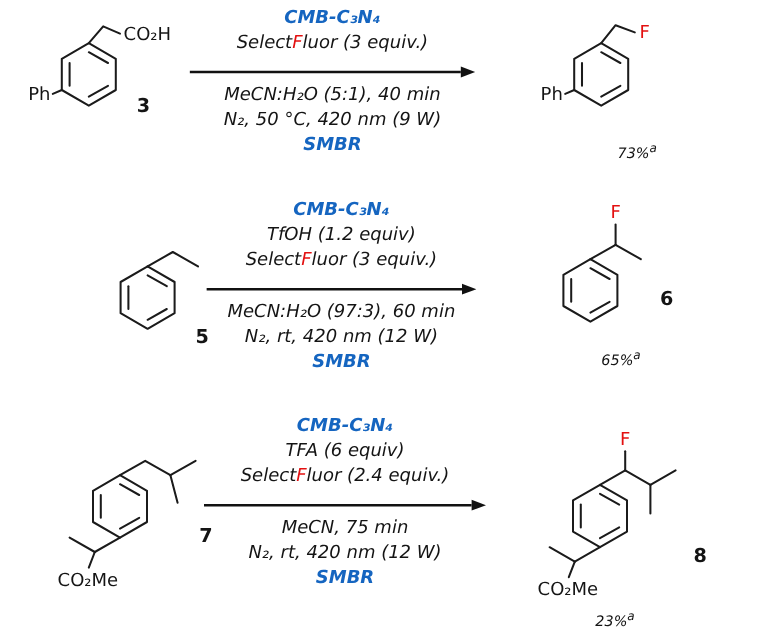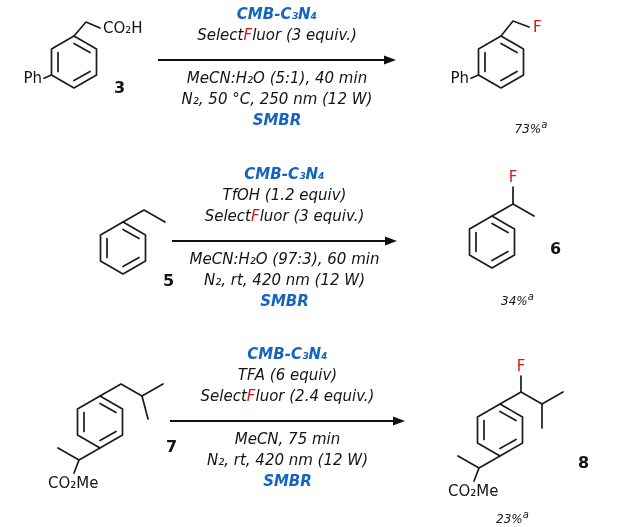--- a/index.html
+++ b/index.html
@@ -43,21 +43,21 @@
   </div>
 
   <div class="arrow-block" style="left:158px;top:4px;width:238px;">
     <div class="cond catalyst">CMB-C₃N₄</div>
     <div class="cond"><span>Select</span><span class="fred">F</span><span>luor (3 equiv.)</span></div>
     <svg class="arrow" width="238" height="12" viewBox="0 0 238 12">
       <line x1="0" y1="6" x2="226" y2="6"></line>
       <polygon points="226,1.5 238,6 226,10.5"></polygon>
     </svg>
     <div class="cond">MeCN:H₂O (5:1), 40 min</div>
-    <div class="cond">N₂, 50 °C, 250 nm (12 W)</div>
+    <div class="cond">N₂, 50 °C, 420 nm (9 W)</div>
     <div class="cond reactor">SMBR</div>
   </div>
 
   <div class="struct" style="left:446px;top:0;width:170px;">
     <svg width="170" height="112" viewBox="0 0 170 112">
       <g class="bond">
         <polygon points="55,36 77.5,49 77.5,75 55,88 32.5,75 32.5,49"></polygon>
         <line x1="55" y1="43.5" x2="71" y2="52.5"></line>
         <line x1="71" y1="71.5" x2="55" y2="80.5"></line>
         <line x1="39" y1="71.5" x2="39" y2="52.5"></line>
@@ -110,21 +110,21 @@
         <line x1="26" y1="85.5" x2="26" y2="66.5"></line>
       </g>
       <g class="bond">
         <line x1="42" y1="50" x2="63" y2="38"></line>
         <line x1="63" y1="38" x2="63" y2="21"></line>
         <line x1="63" y1="38" x2="84" y2="50"></line>
       </g>
       <text x="63" y="16" text-anchor="middle" class="fred">F</text>
       <text x="100" y="88" class="numlab">6</text>
     </svg>
-    <div class="yield"><i><span>34%</span><sup>a</sup></i></div>
+    <div class="yield"><i><span>65%</span><sup>a</sup></i></div>
   </div>
 
   <div class="struct" style="left:8px;top:356px;">
     <svg width="175" height="140" viewBox="0 0 175 140">
       <g class="bond">
         <polygon points="92,40 114.5,53 114.5,79 92,92 69.5,79 69.5,53"></polygon>
         <line x1="92" y1="47.5" x2="108" y2="56.5"></line>
         <line x1="108" y1="75.5" x2="92" y2="84.5"></line>
         <line x1="76" y1="75.5" x2="76" y2="56.5"></line>
       </g>

